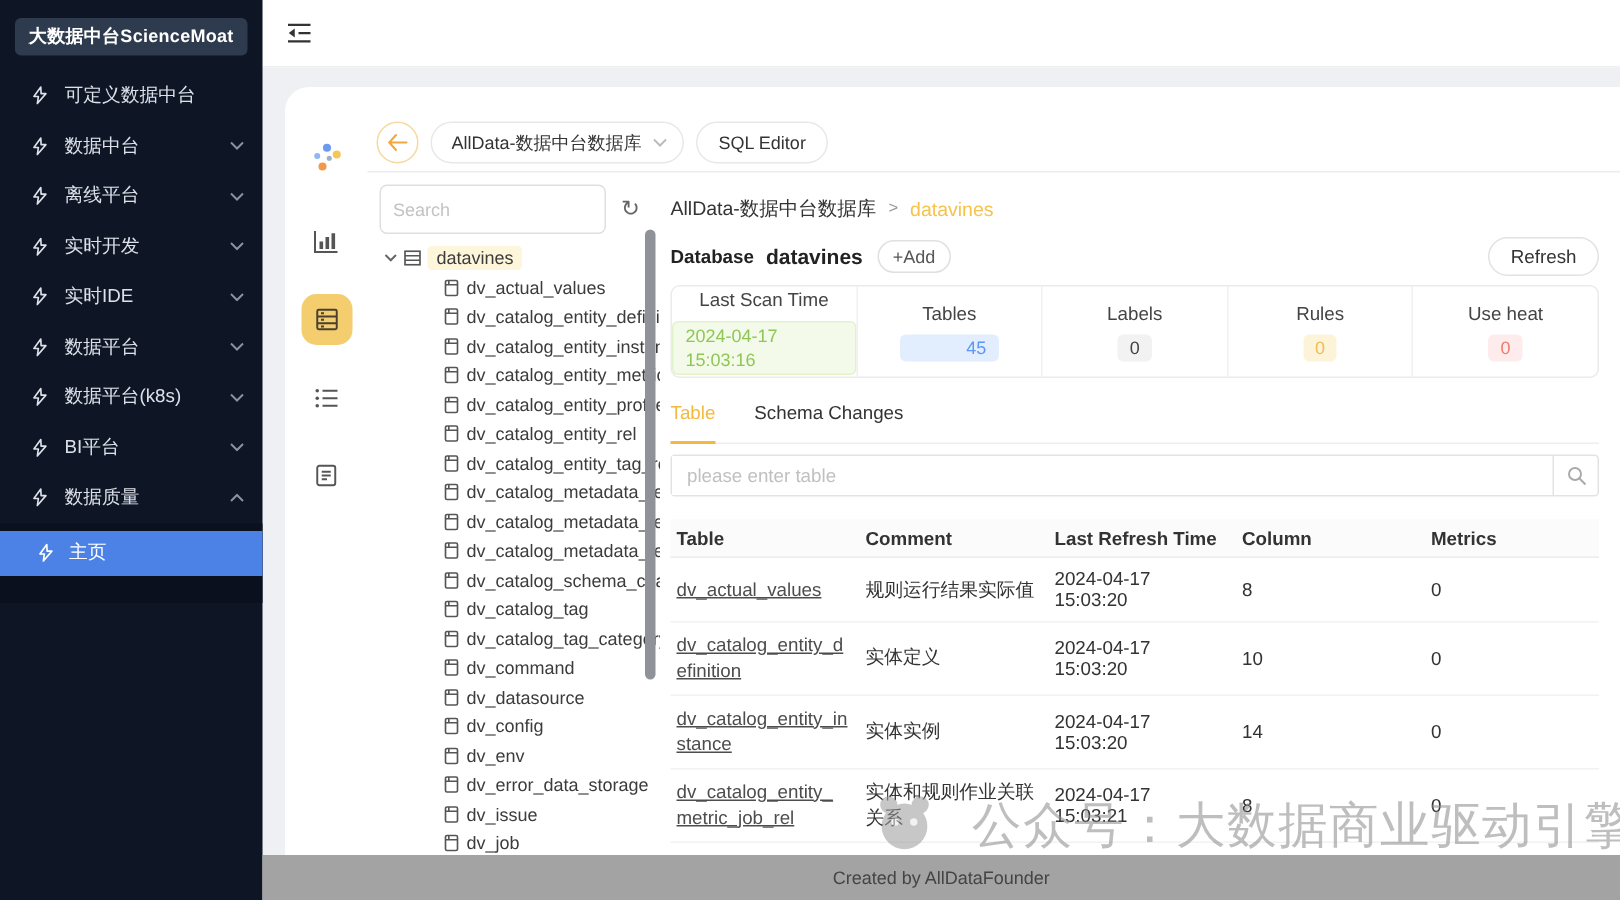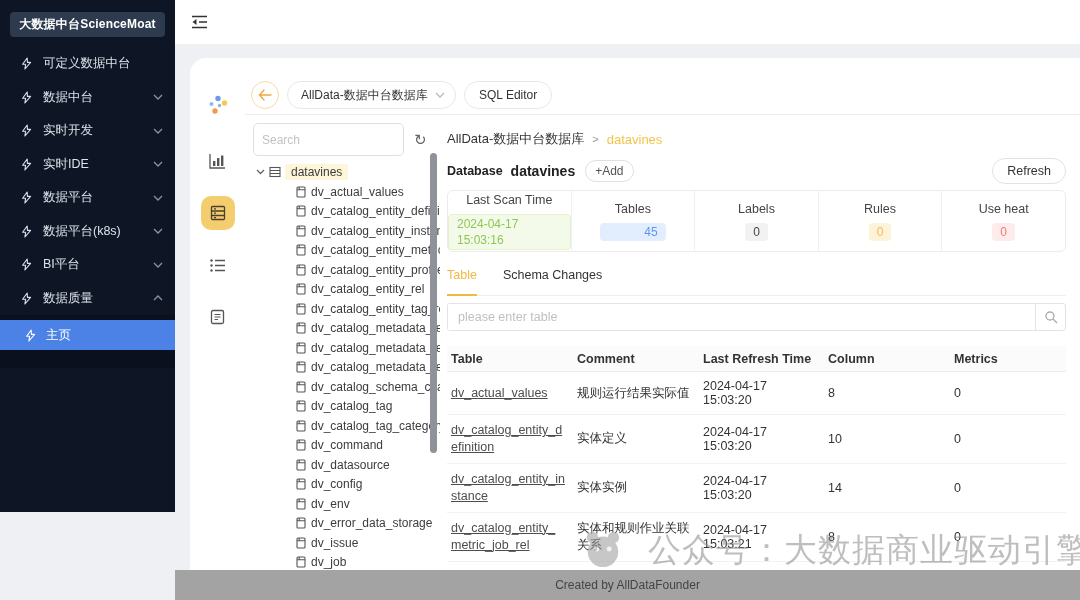--- a/index.html
+++ b/index.html
@@ -1,20 +1,20 @@
 <!DOCTYPE html>
 <html><head>
 <meta charset="utf-8">
 <style>
   * { margin:0; padding:0; box-sizing:border-box; }
   html,body { width:1080px; height:600px; overflow:hidden; font-family:"Liberation Sans","DejaVu Sans",sans-serif; background:#eef0f4; }
   .app { position:relative; width:1080px; height:600px; }
 
   
-  .sidebar { position:absolute; left:0; top:0; width:175px; height:512px; background:#0e1525; z-index:20; }
+  .sidebar { position:absolute; left:0; top:0; width:175px; height:600px; background:#0e1525; z-index:20; }
   .logo-box { margin:12px 10px 10px 10px; height:25px; background:#2e3a4d; border-radius:4px; display:flex; align-items:center; justify-content:center; color:#fff; font-size:12px; font-weight:700; letter-spacing:.2px; }
   .nav-item { height:33.5px; display:flex; align-items:center; padding:0 12px 0 20px; color:#dde2ea; font-size:12.5px; cursor:pointer; }
   .nav-item .bolt { width:13px; height:13px; margin-right:10px; display:flex; align-items:center; }
   .nav-item .nav-label { flex:1; white-space:nowrap; overflow:hidden; }
   .nav-item .chev { color:#8b93a3; display:flex; }
   .nav-item .chev.up svg { transform:rotate(180deg); }
   .submenu { background:#0a101d; padding:5px 0 18px 0; }
   .submenu-item { height:30px; display:flex; align-items:center; padding-left:24px; color:#ffffff; font-size:12.5px; cursor:pointer; }
   .submenu-item.selected { background:#4c82e6; }
   .submenu-item .bolt { width:13px; height:13px; margin-right:9px; display:flex; align-items:center; }
@@ -128,20 +128,33 @@
               <polyline points="1,1 5,5 9,1" fill="none" stroke="#8b93a3" stroke-width="1.3"></polyline>
             </svg>
           </span>
         </div>
         <div class="nav-item">
           <span class="bolt">
             <svg width="13" height="13" viewBox="0 0 13 13">
               <path d="M7.2 1 L2.6 7.3 h3 L4.9 12 L10.6 5.4 H7.4 Z" fill="none" stroke="#dde2ea" stroke-width="1.1" stroke-linejoin="round"></path>
             </svg>
           </span>
+          <span class="nav-label">离线平台</span>
+          <span class="chev down">
+            <svg width="10" height="6" viewBox="0 0 10 6">
+              <polyline points="1,1 5,5 9,1" fill="none" stroke="#8b93a3" stroke-width="1.3"></polyline>
+            </svg>
+          </span>
+        </div>
+        <div class="nav-item">
+          <span class="bolt">
+            <svg width="13" height="13" viewBox="0 0 13 13">
+              <path d="M7.2 1 L2.6 7.3 h3 L4.9 12 L10.6 5.4 H7.4 Z" fill="none" stroke="#dde2ea" stroke-width="1.1" stroke-linejoin="round"></path>
+            </svg>
+          </span>
           <span class="nav-label">实时开发</span>
           <span class="chev down">
             <svg width="10" height="6" viewBox="0 0 10 6">
               <polyline points="1,1 5,5 9,1" fill="none" stroke="#8b93a3" stroke-width="1.3"></polyline>
             </svg>
           </span>
         </div>
         <div class="nav-item">
           <span class="bolt">
             <svg width="13" height="13" viewBox="0 0 13 13">

